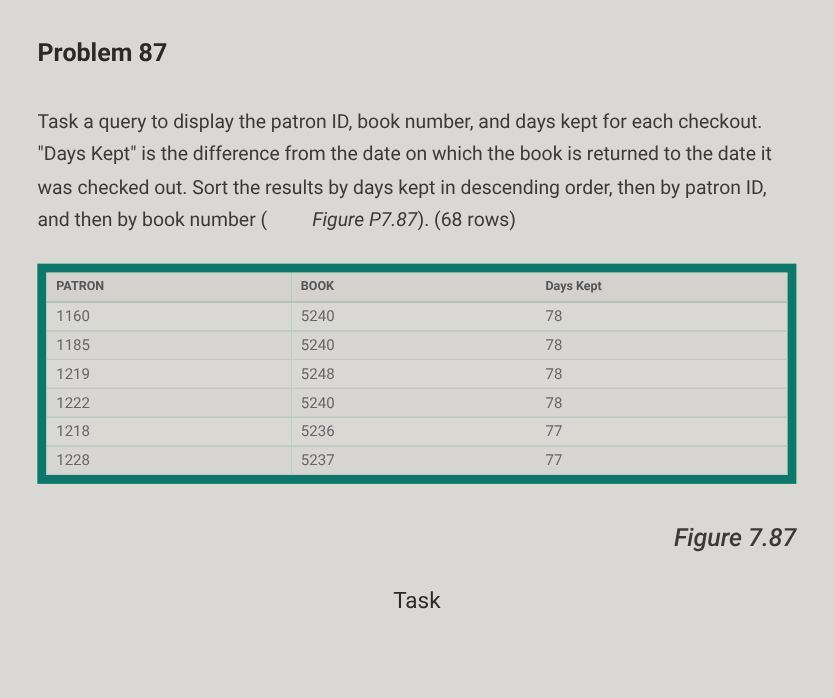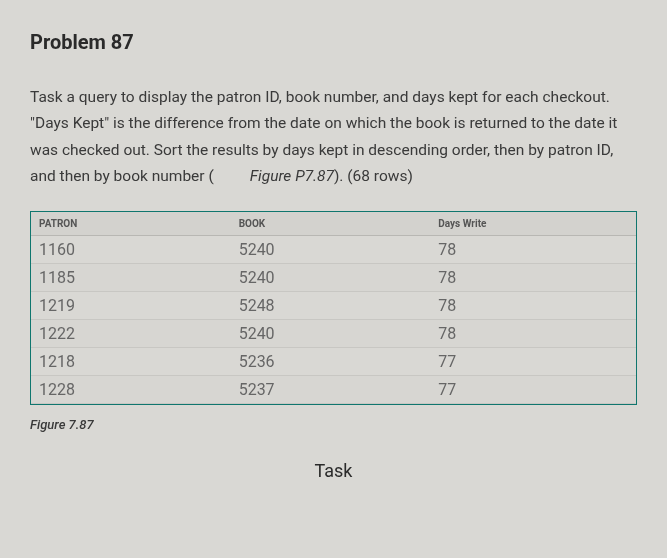--- a/index.html
+++ b/index.html
@@ -26,56 +26,56 @@
       font-size: 15.5px;
       line-height: 1.7;
       color: #3a3a3a;
       margin-bottom: 22px;
     }
     .problem-text em {
       font-style: italic;
       margin-left: 36px;
     }
     .table-wrap {
-      border: 1px solid #0f766e;
+      border: 7px solid #0f766e;
       background: #22c55e;
     }
     table {
       width: 100%;
       border-collapse: collapse;
       table-layout: fixed;
     }
     th {
       text-align: left;
       font-size: 10px;
       font-weight: 700;
       color: #555;
       padding: 6px 8px;
       border-bottom: 1px solid #b8b7b3;
       background: #d3d2ce;
     }
     td {
-      font-size: 16px;
+      font-size: 12px;
       color: #666;
       padding: 4px 8px;
       border-bottom: 1px solid #c8c7c3;
       background: #d7d6d2;
     }
     tbody tr:nth-child(odd) td {
       background: #d9d8d4;
     }
     .col-patron { width: 33%; }
     .col-book { width: 33%; }
     .col-days { width: 34%; }
     .figure-caption {
-      text-align: left;
+      text-align: right;
       font-style: italic;
-      font-size: 13px;
+      font-size: 20px;
       color: #3a3a3a;
-      margin-top: 12px;
+      margin-top: 31px;
       font-weight: 500;
     }
     .task-heading {
       text-align: center;
       font-size: 18px;
       font-weight: 400;
       color: #2a2a2a;
       margin-top: 28px;
     }
   </style>
@@ -87,21 +87,21 @@
 <p class="problem-text">
   <span>Task a query to display the patron ID, book number, and days kept for each checkout. "Days Kept" is the difference from the date on which the book is returned to the date it was checked out. Sort the results by days kept in descending order, then by patron ID, and then by book number (</span><em>Figure P7.87</em><span>). (68 rows)</span>
 </p>
 
 <div class="table-wrap">
   <table>
     <thead>
       <tr>
         <th class="col-patron">PATRON</th>
         <th class="col-book">BOOK</th>
-        <th class="col-days">Days Write</th>
+        <th class="col-days">Days Kept</th>
       </tr>
     </thead>
     <tbody id="table-body">
     <tr>
           <td>1160</td>
           <td>5240</td>
           <td>78</td>
         </tr>
         <tr>
           <td>1185</td>

